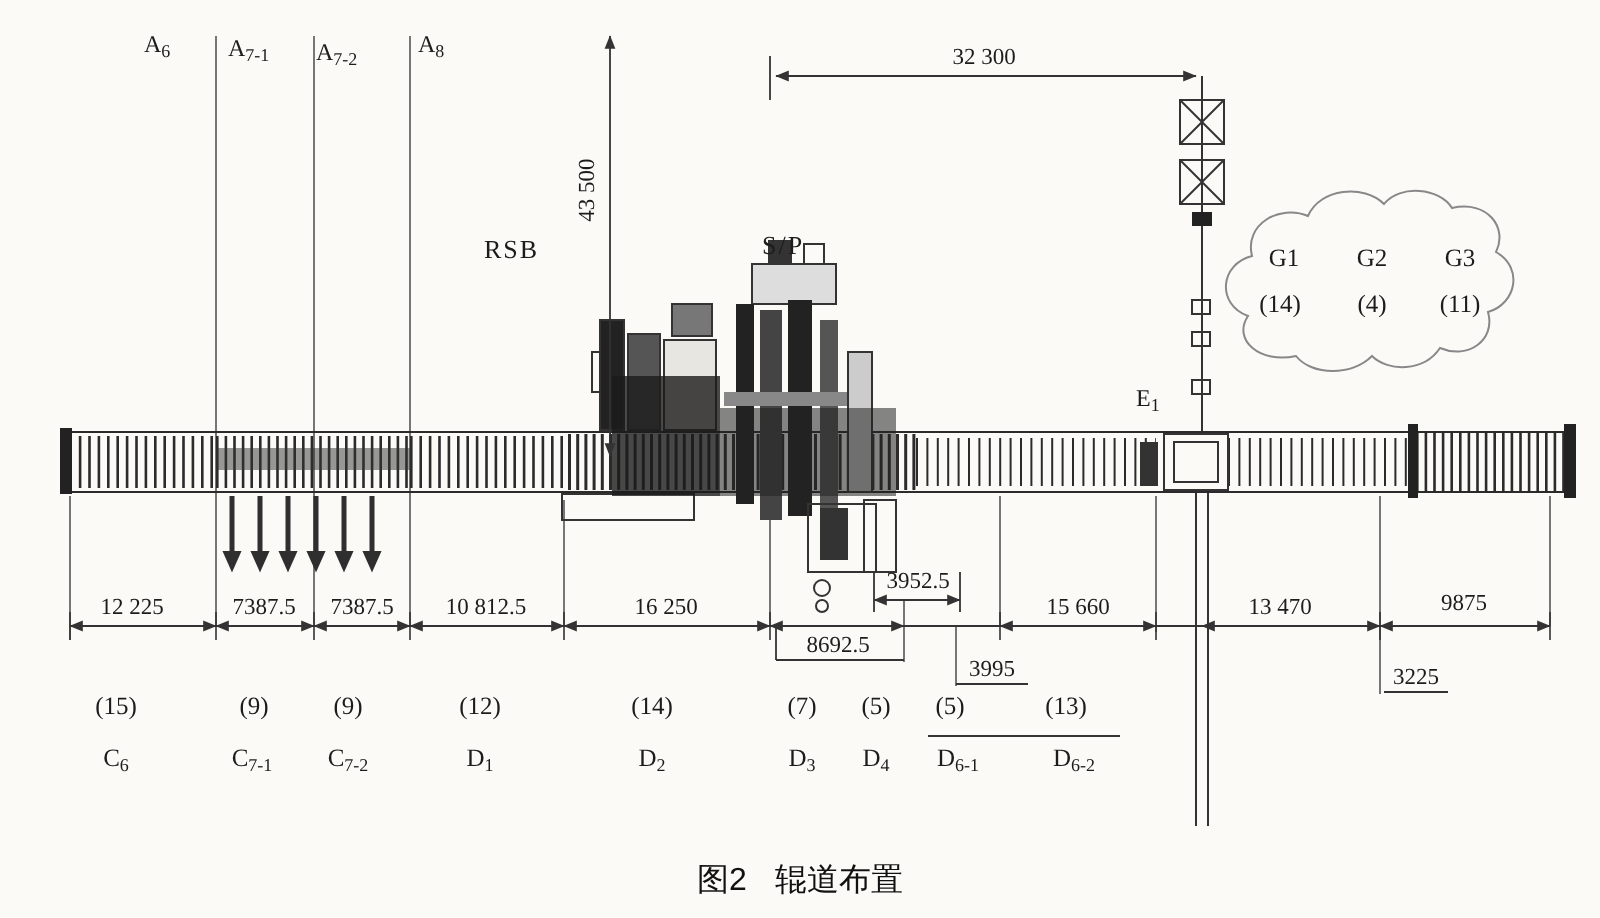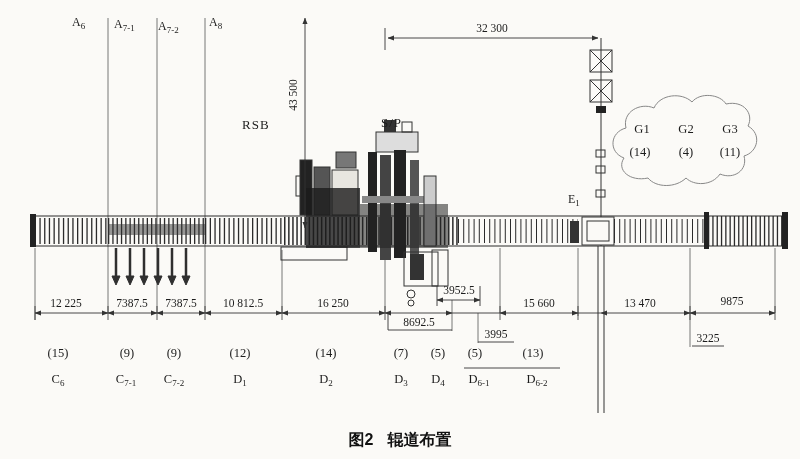--- a/index.html
+++ b/index.html
@@ -13,21 +13,21 @@
   svg{position:absolute;left:0;top:0;}
   text{fill:#1c1c1c;font-family:"Liberation Serif", serif;}
   .lbl{font-size:12px;}
   .sub{font-size:9px;}
   .dim{font-size:11.5px;}
   .cnt{font-size:12.5px;}
   .eq{font-size:13px;letter-spacing:1px;}
   .cloudtxt{font-size:12.5px;}
   #caption{
     position:absolute;left:0;right:0;top:430px;
-    text-align:center;font-weight:bold;font-size:16px;
+    text-align:center;font-weight:normal;font-size:16px;
     color:#111;font-family:"Liberation Sans", sans-serif;
   }
   #caption .sp{margin-left:14px;}
 </style>
 </head>
 <body>
 
 <svg width="800" height="459" viewBox="0 0 800 459">
   <defs>
     <marker id="ar" viewBox="0 0 10 10" refX="9.5" refY="5" markerWidth="7.5" markerHeight="7.5" orient="auto-start-reverse">

